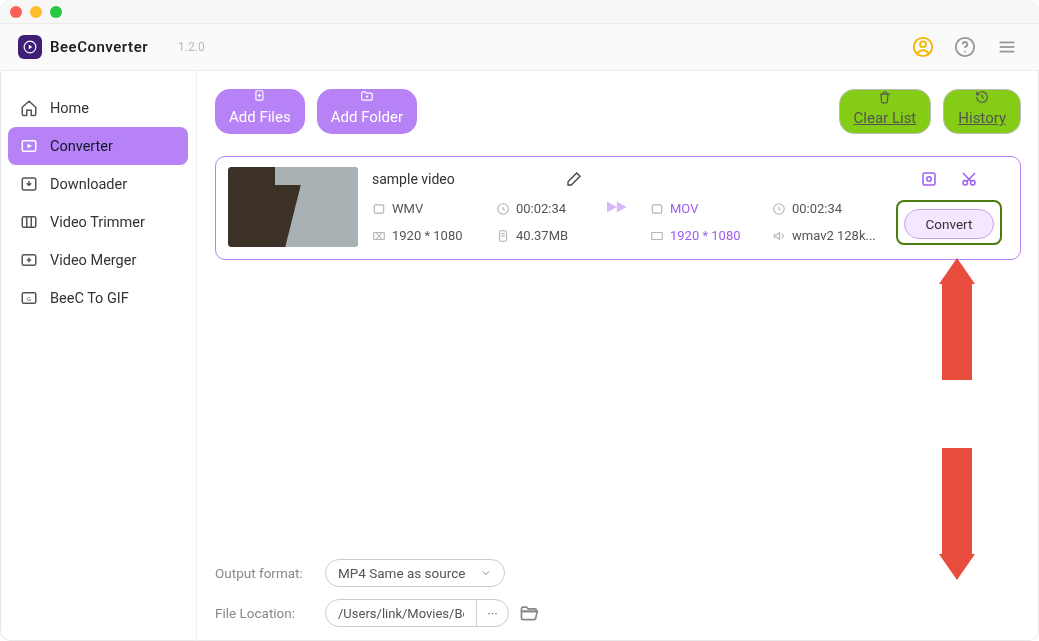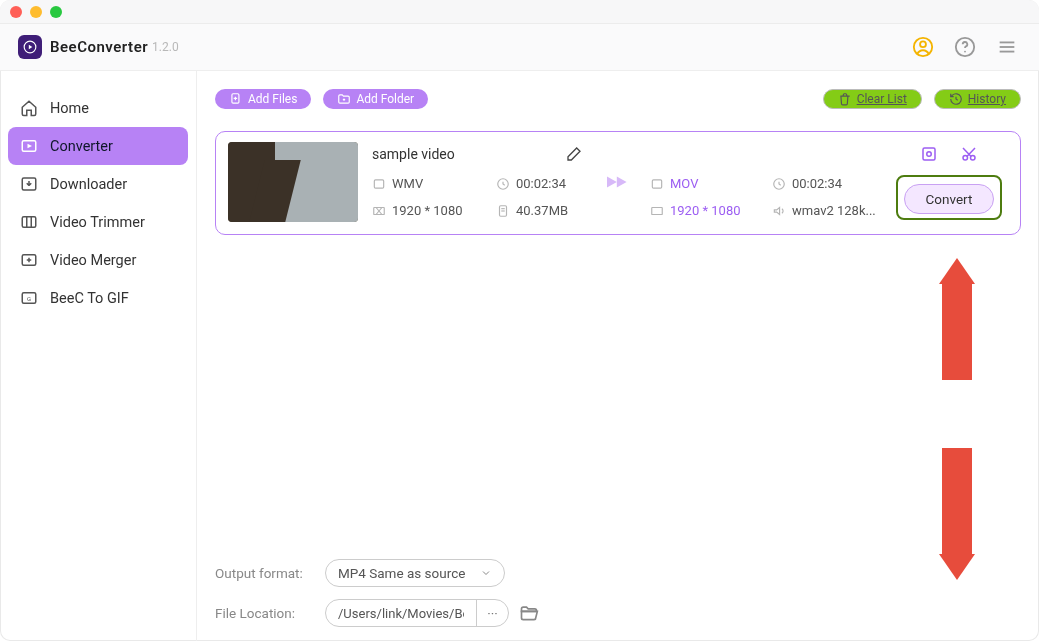--- a/index.html
+++ b/index.html
@@ -12,21 +12,21 @@
   .tl-dot { width:12px; height:12px; border-radius:50%; margin-right:8px; }
   .tl-close { background:#ff5f57; }
   .tl-min { background:#febc2e; }
   .tl-max { background:#28c840; }
 
   
   .header { height: 47px; display:flex; align-items:center; padding:0 18px; border-bottom:1px solid #eee; background:#fafafb; }
   .logo { width:24px; height:24px; border-radius:6px; background:#3f1e78; display:flex; align-items:center; justify-content:center; margin-right:8px; }
   .logo svg { width:14px; height:14px; }
   .app-name { font-weight:600; font-size:15px; color:#222; letter-spacing:.5px; }
-  .app-version { font-size:12px; color:#b8b8b8; margin-left:4px; }
+  .app-version { font-size:12px; color:#b8b8b8; margin-left:30px; }
   .header-spacer { flex:1; }
   .hdr-icon { width:28px; height:28px; display:flex; align-items:center; justify-content:center; margin-left:14px; cursor:pointer; color:#999; }
   .hdr-icon svg { width:22px; height:22px; }
   .account svg circle { stroke:#f4b400; }
   .account svg path { stroke:#f4b400; }
 
   
   .body { flex:1; display:flex; min-height:0; }
 
   
@@ -34,21 +34,21 @@
   .side-item { display:flex; align-items:center; height:38px; padding:0 10px; border-radius:8px; cursor:pointer; color:#333; font-size:14.5px; }
   .side-item .si-icon { width:22px; height:22px; margin-right:10px; display:flex; align-items:center; justify-content:center; color:#555; }
   .side-item .si-icon svg { width:18px; height:18px; }
   .side-item.active { background:#b782f5; color:#0f172a; }
   .side-item.active .si-icon { color:#fff; }
 
   
   .main { flex:1; display:flex; flex-direction:column; padding:18px 18px 14px 18px; min-width:0; }
 
   .toolbar { display:flex; align-items:center; gap:12px; margin-bottom:22px; }
-  .pill-btn { display:flex; align-items:center; height:20px; border-radius:15px; padding:0 14px; font-size:12px; cursor:pointer; gap:5px; }
+  .pill-btn { display:flex; align-items:center; height:45px; border-radius:15px; padding:0 14px; font-size:15px; cursor:pointer; gap:5px;flex-direction:column; }
   .pill-accent { background:#b782f5; color:#fff; border:none; }
   .pill-accent svg { width:14px; height:14px; }
   .pill-outline { background:#84cc16; color:#555; border:1.5px solid #bbb;text-decoration:underline; }
   .pill-outline svg { width:14px; height:14px; }
   .tb-spacer { flex:1; }
 
   
   .file-card { border:1.5px solid #b782f5; border-radius:10px; padding:10px 16px 12px 12px; display:flex; align-items:center; gap:14px; position:relative; }
   .thumb { width:130px; height:80px; background:#6b614e; border-radius:4px; overflow:hidden; flex-shrink:0; position:relative; }
   .thumb-rock { position:absolute; left:0; bottom:0; width:36%; height:100%; background:#3b3127; }

